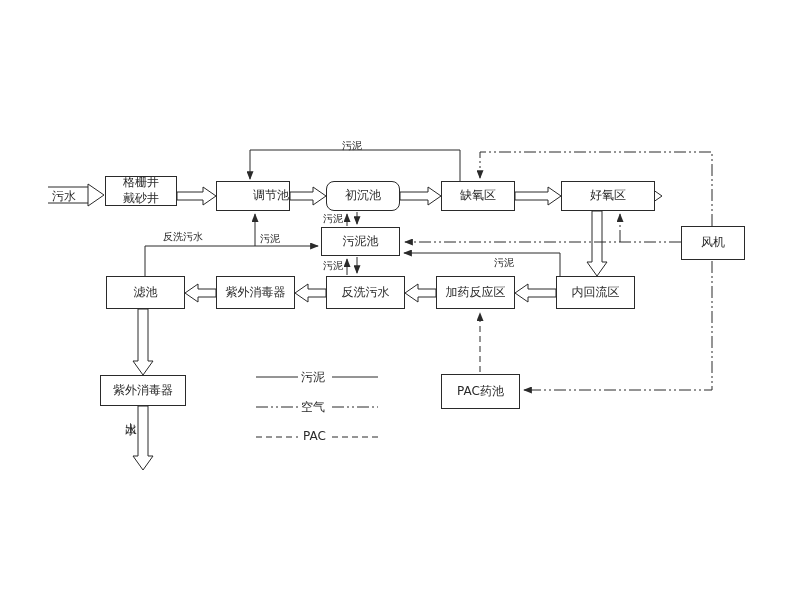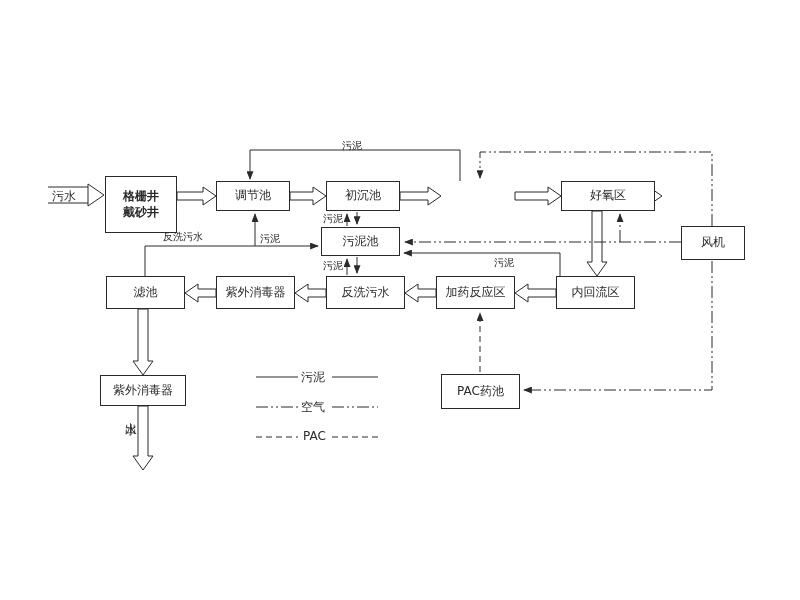--- a/index.html
+++ b/index.html
@@ -74,29 +74,32 @@
     <g>
       <line x1="256" y1="377" x2="298" y2="377"></line>
       <line x1="332" y1="377" x2="378" y2="377"></line>
       <line x1="256" y1="407" x2="298" y2="407" stroke-dasharray="12,3,2,3,2,3"></line>
       <line x1="332" y1="407" x2="378" y2="407" stroke-dasharray="12,3,2,3,2,3"></line>
       <line x1="256" y1="437" x2="298" y2="437" stroke-dasharray="6,4"></line>
       <line x1="332" y1="437" x2="378" y2="437" stroke-dasharray="6,4"></line>
     </g>
   </svg>
 
-  <div class="box" style="left:105px;top:176px;width:72px;height:57px;font-weight:bold;">
+  <div class="box" style="left:105px;top:176px;width:72px;height:30px;">
     <span>格栅井</span>
     <span>戴砂井</span>
   </div>
-  <div class="box" style="left:216px;top:181px;width:74px;height:30px;">
+  <div class="box" style="left:216px;top:181px;width:74px;height:30px;align-items:flex-end;">
     <span>调节池</span>
   </div>
-  <div class="box" style="left:326px;top:181px;width:74px;height:30px;">
+  <div class="box" style="left:326px;top:181px;width:74px;height:30px;border-radius:8px;">
     <span>初沉池</span>
+  </div>
+  <div class="box" style="left:441px;top:181px;width:74px;height:30px;">
+    <span>缺氧区</span>
   </div>
   <div class="box" style="left:561px;top:181px;width:94px;height:30px;">
     <span>好氧区</span>
   </div>
   <div class="box" style="left:681px;top:226px;width:64px;height:34px;">
     <span>风机</span>
   </div>
   <div class="box" style="left:321px;top:227px;width:79px;height:29px;">
     <span>污泥池</span>
   </div>

